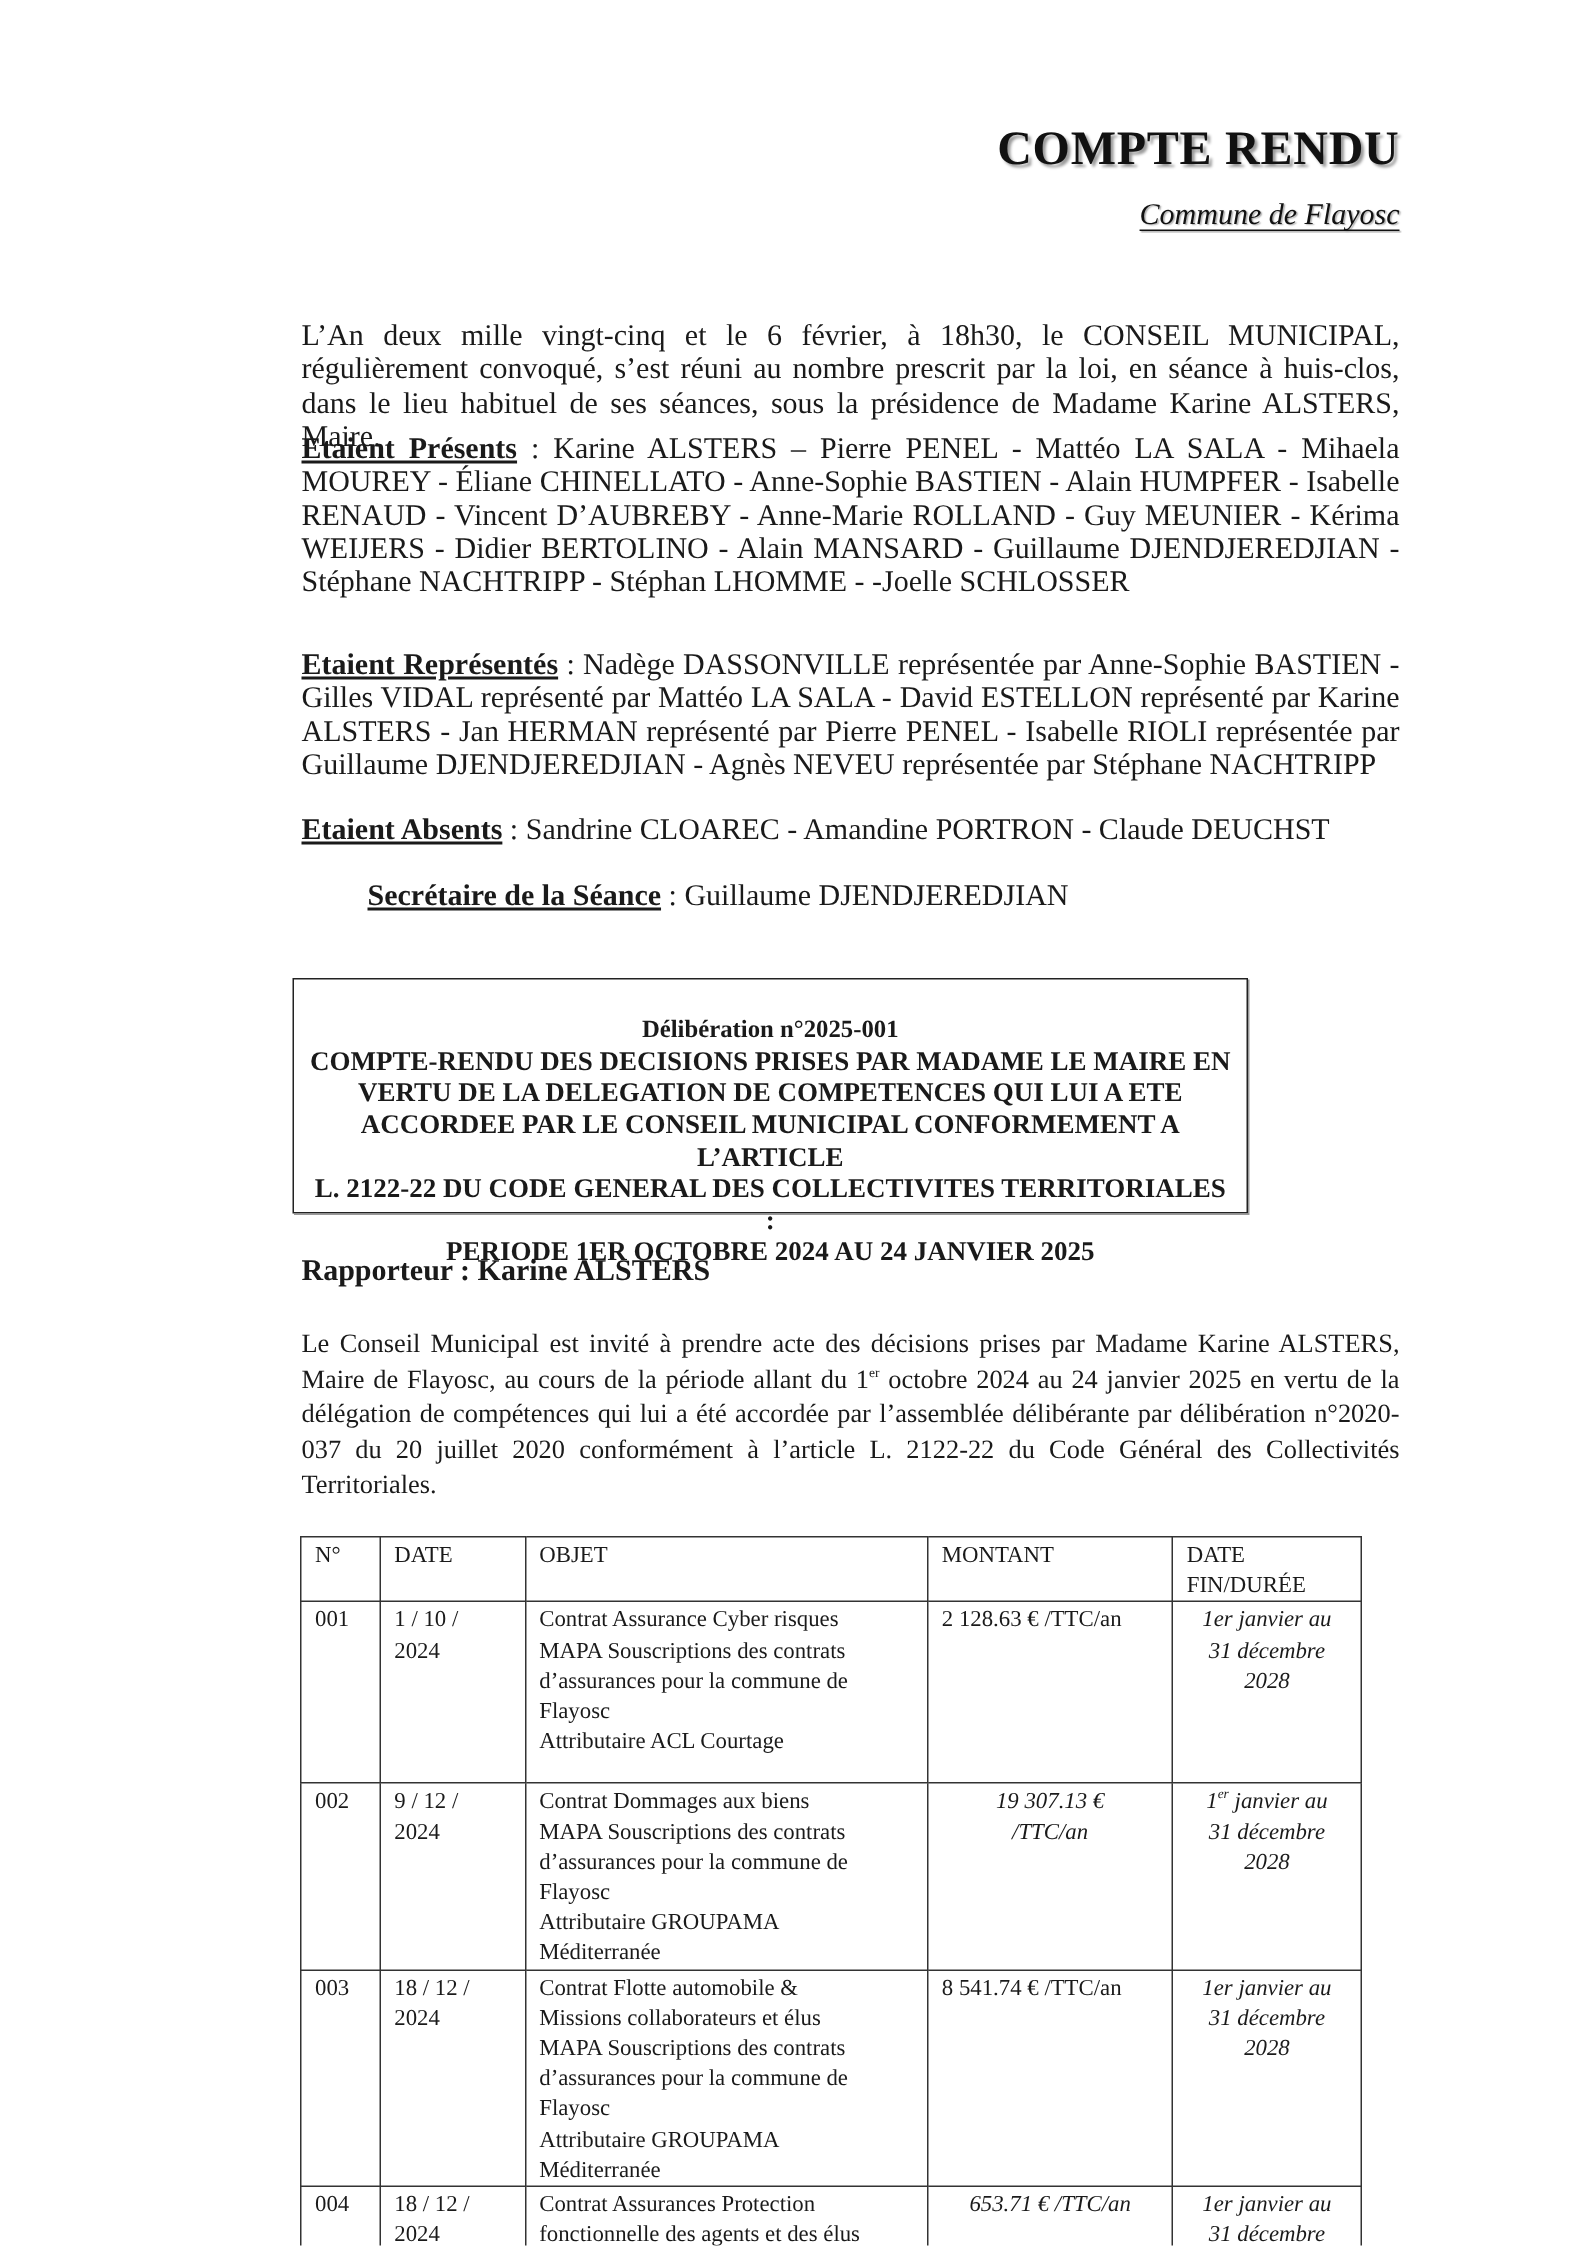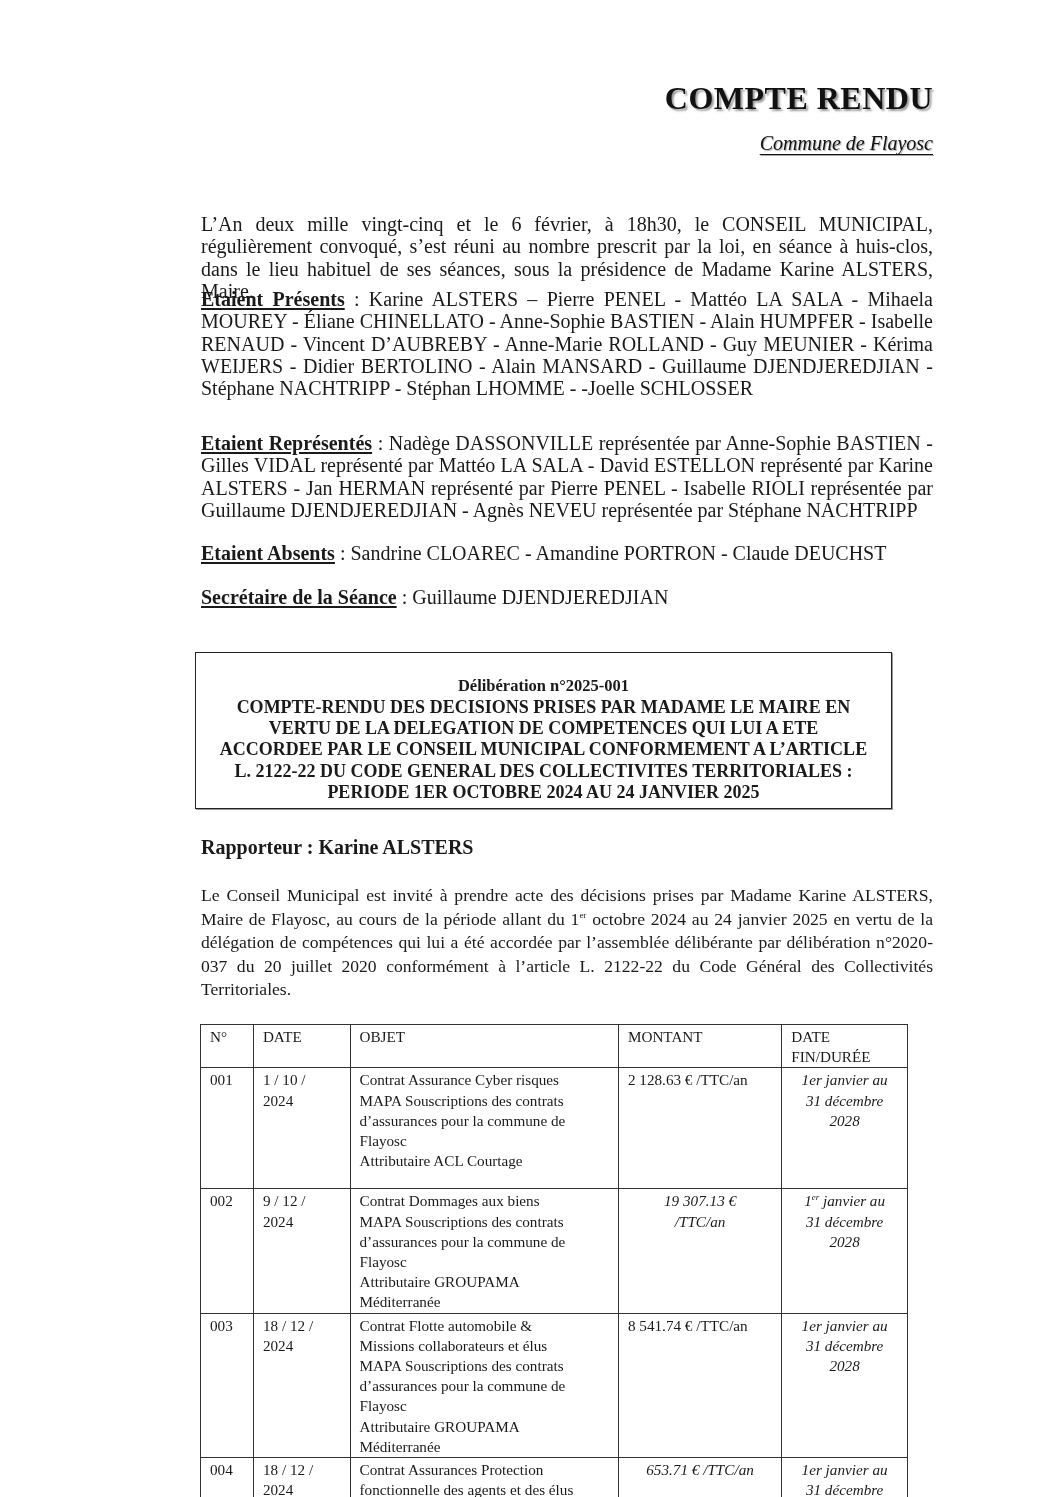--- a/index.html
+++ b/index.html
@@ -51,21 +51,21 @@
     }
     .label-u {
       font-weight: bold;
       text-decoration: underline;
       text-underline-offset: 2px;
     }
     .delib-box {
       position: absolute;
       left: 195px;
       top: 652px;
-      width: 697px;
+      width: 637px;
       height: 157px;
       border: 1.5px solid #222;
       box-shadow: 1px 1px 0 #999;
       text-align: center;
       font-weight: bold;
       box-sizing: border-box;
     }
     .delib-number {
       margin-top: 22px;
       font-size: 16.5px;
@@ -134,21 +134,21 @@
 </p>
 
 <p class="body-text" style="top:432px;">
   <span class="label-u">Etaient Représentés</span><span> : </span><span>Nadège DASSONVILLE représentée par Anne-Sophie BASTIEN - Gilles VIDAL représenté par Mattéo LA SALA - David ESTELLON représenté par Karine ALSTERS - Jan HERMAN représenté par Pierre PENEL - Isabelle RIOLI représentée par Guillaume DJENDJEREDJIAN - Agnès NEVEU représentée par Stéphane NACHTRIPP</span>
 </p>
 
 <p class="body-text" style="top:542px;">
   <span class="label-u">Etaient Absents</span><span> : </span><span>Sandrine CLOAREC - Amandine PORTRON - Claude DEUCHST</span>
 </p>
 
-<p class="body-text" style="top:586px;">
+<p class="body-text" style="top:586px;margin-left:44px;">
   <span class="label-u">Secrétaire de la Séance</span><span> : </span><span>Guillaume DJENDJEREDJIAN</span>
 </p>
 
 <div class="delib-box">
   <div class="delib-number">Délibération n°2025-001</div>
   <div class="delib-title">
     <span class="line">COMPTE-RENDU DES DECISIONS PRISES PAR MADAME LE MAIRE EN</span>
     <span class="line">VERTU DE LA DELEGATION DE COMPETENCES QUI LUI A ETE</span>
     <span class="line">ACCORDEE PAR LE CONSEIL MUNICIPAL CONFORMEMENT A L’ARTICLE</span>
     <span class="line">L. 2122-22 DU CODE GENERAL DES COLLECTIVITES TERRITORIALES :</span>

